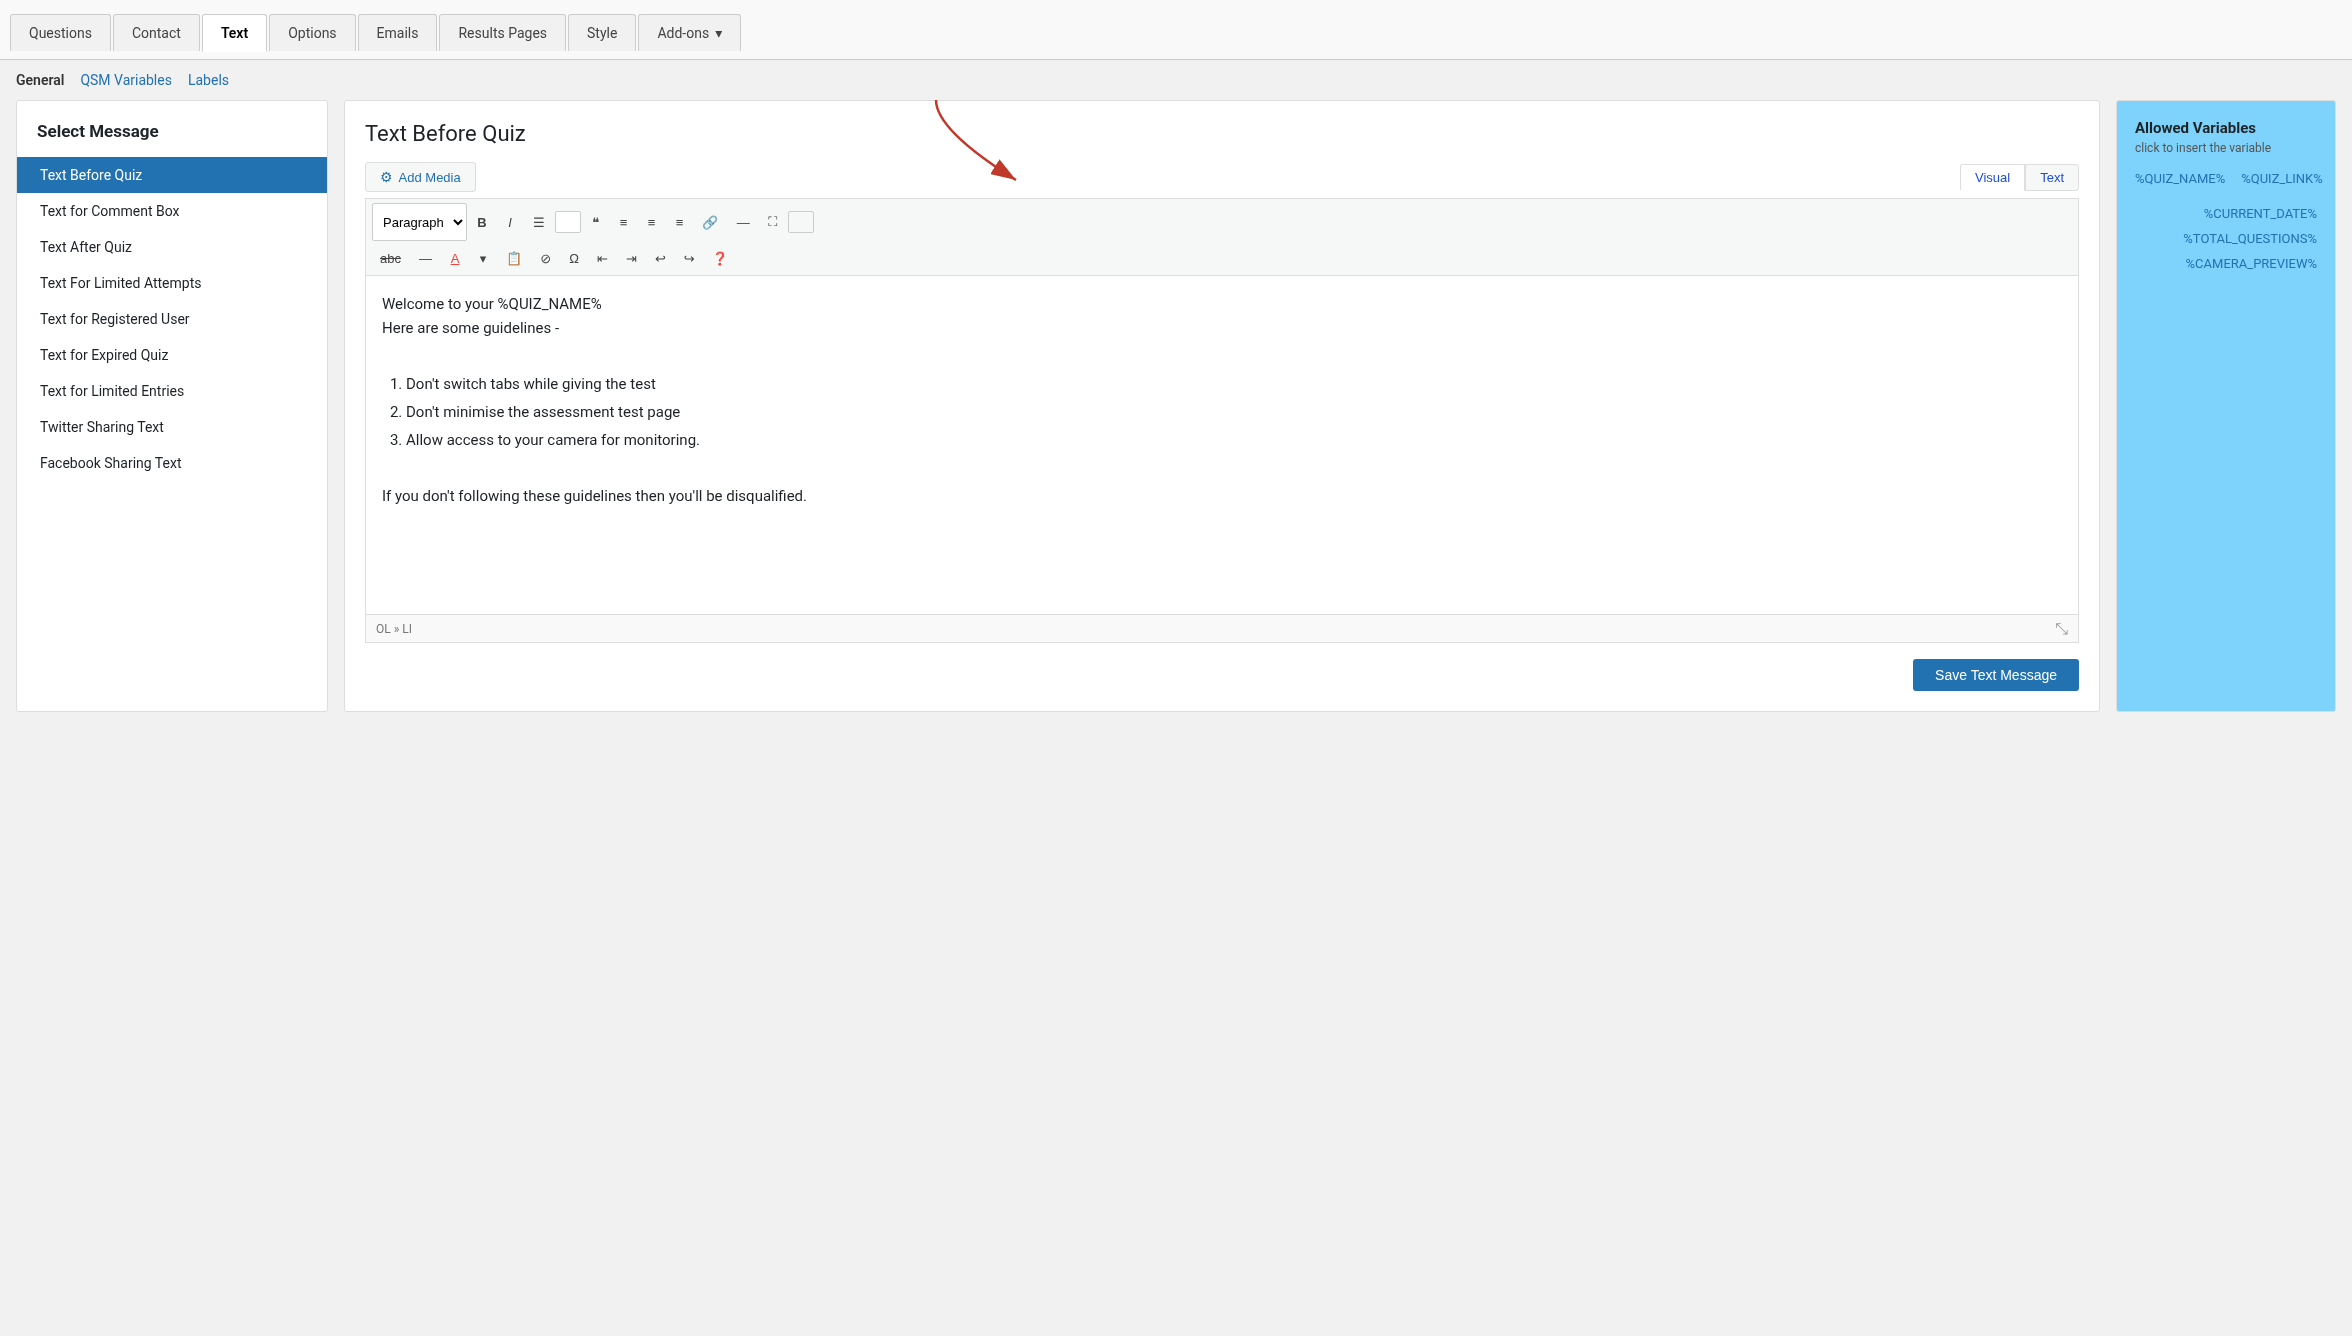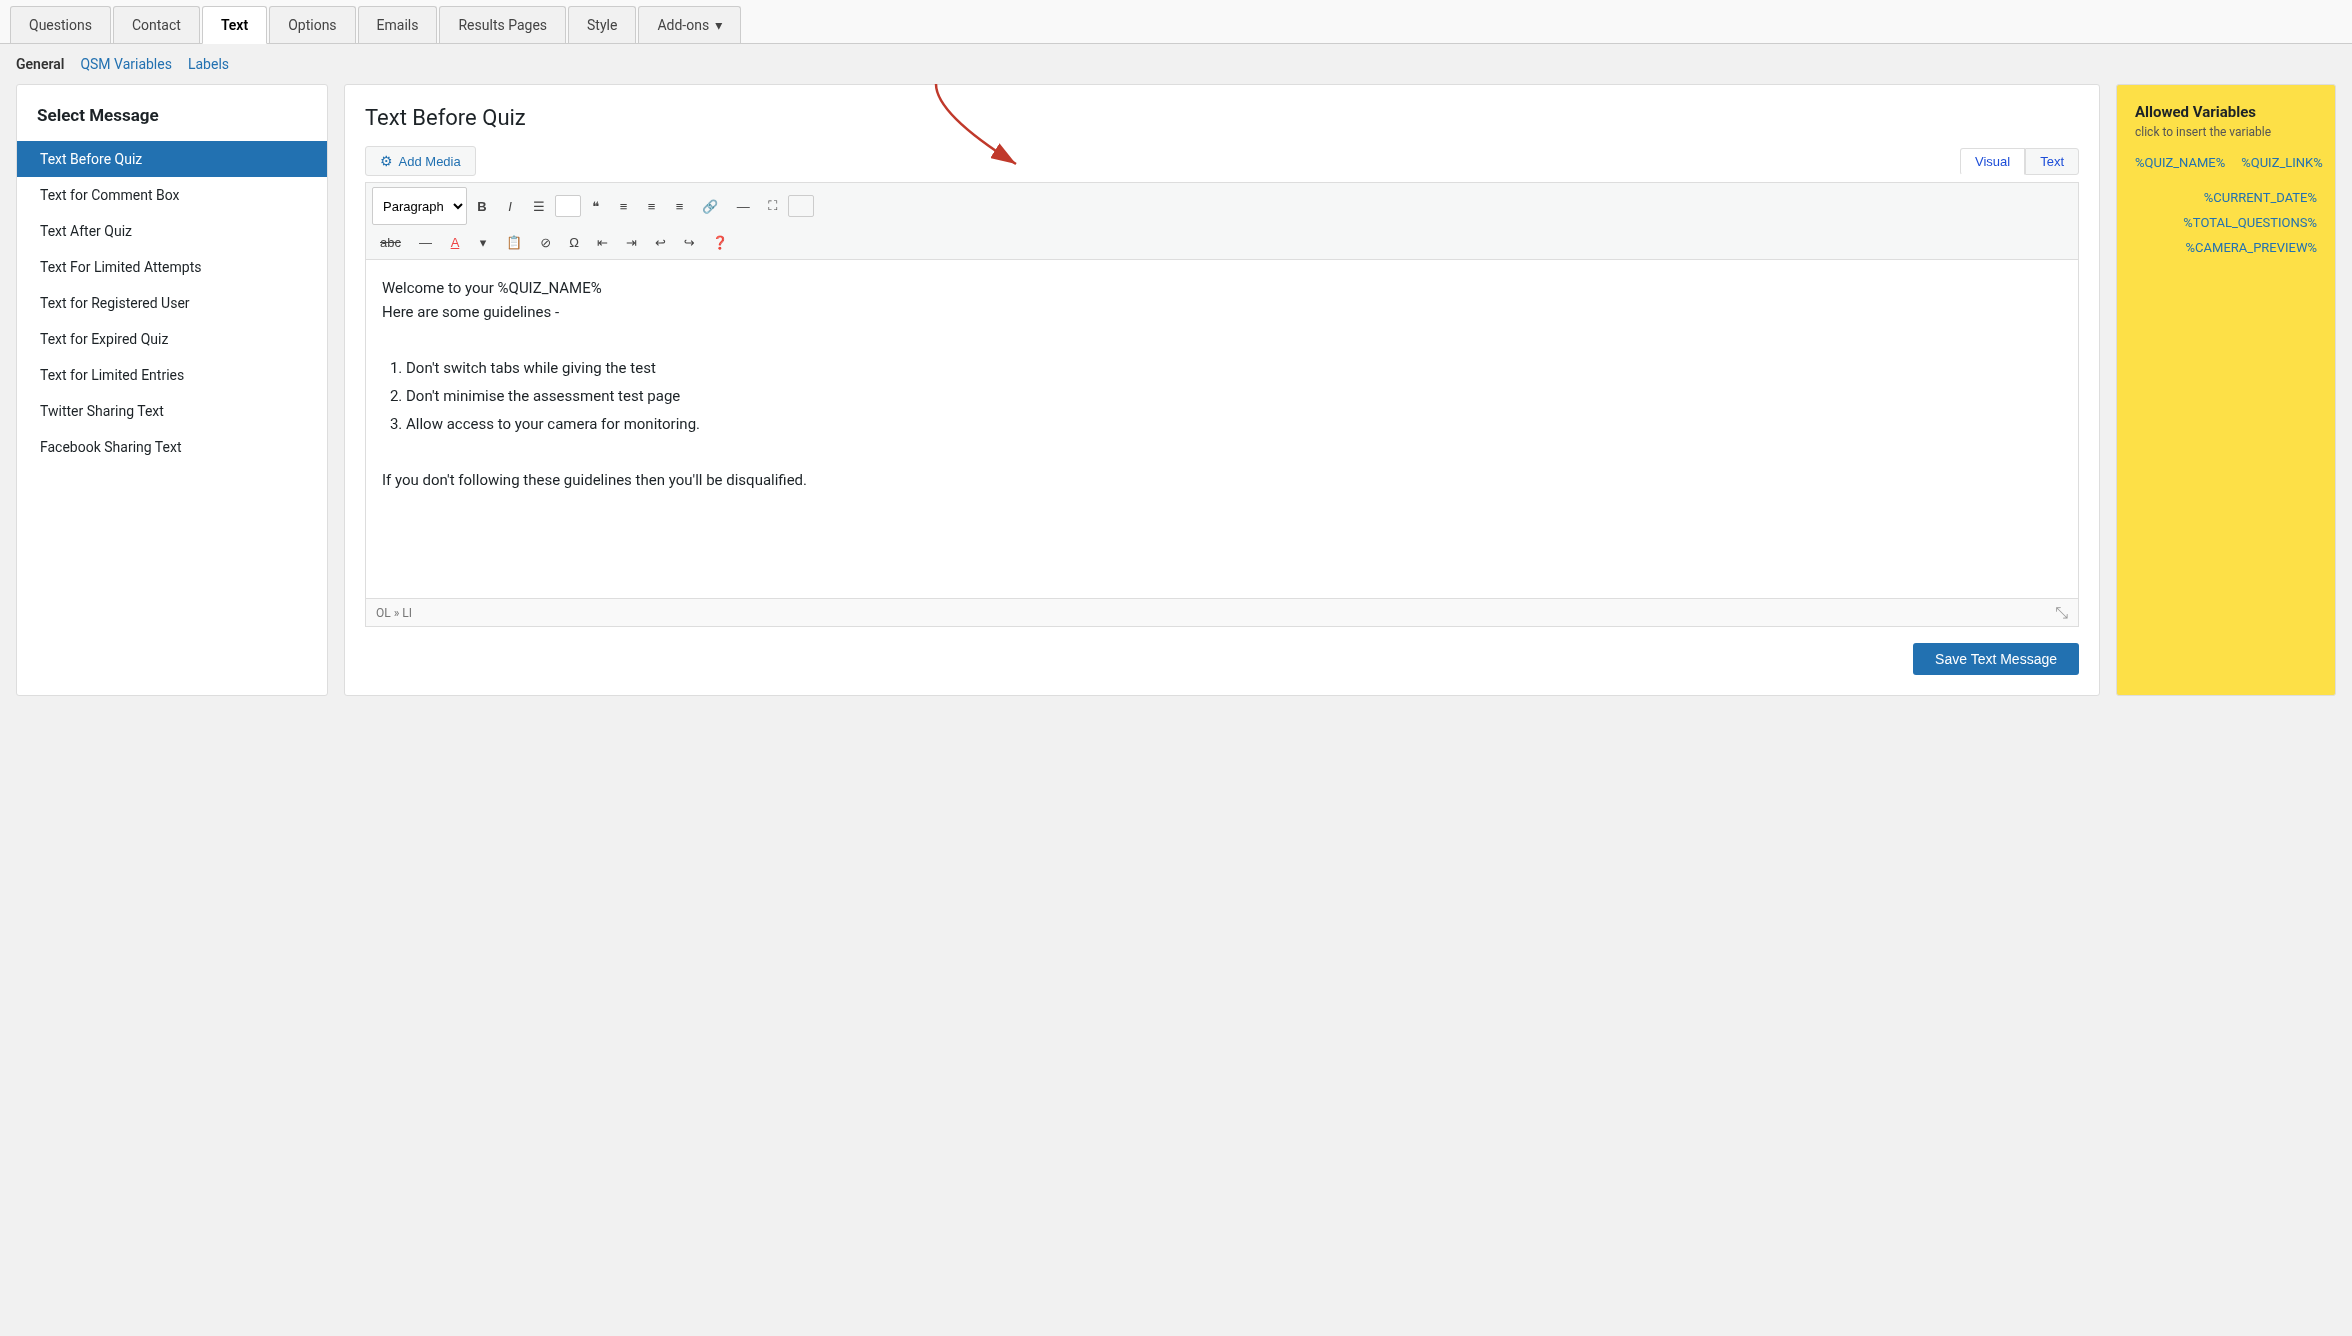--- a/index.html
+++ b/index.html
@@ -8,21 +8,21 @@
       background: #f1f1f1;
       font-size: 14px;
       color: #333;
     }
 
     
     .tab-bar {
       display: flex;
       background: #f9f9f9;
       border-bottom: 1px solid #ccc;
-      padding: 0 10px;
+      padding: 8px 10px;
       gap: 2px;
     }
     .tab-item {
       padding: 10px 18px;
       border: 1px solid #ccc;
       border-bottom: none;
       background: #f1f1f1;
       cursor: pointer;
       border-radius: 3px 3px 0 0;
       font-size: 14px;
@@ -239,21 +239,21 @@
       border: none;
       border-radius: 3px;
       cursor: pointer;
       font-size: 14px;
       font-weight: 500;
     }
 
     
     .right-panel {
       width: 220px;
-      background: #fde047;
+      background: #7dd3fc;
       border: 1px solid #ddd;
       border-radius: 3px;
       padding: 18px;
       flex-shrink: 0;
     }
     .right-panel-title {
       font-size: 15px;
       font-weight: 700;
       color: #1d2327;
       margin-bottom: 4px;

